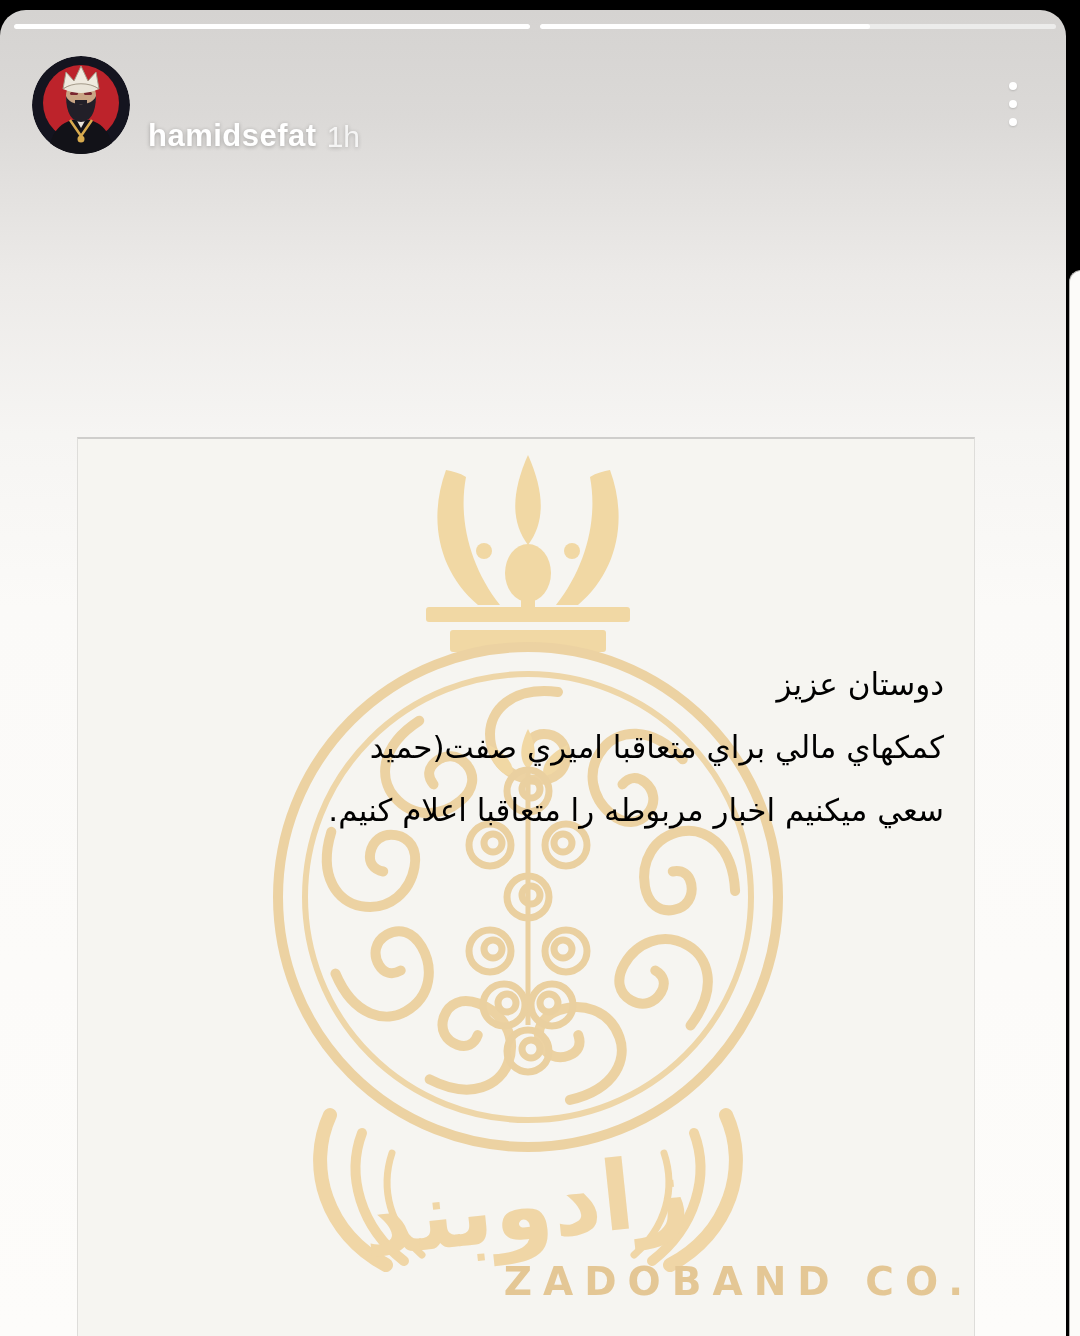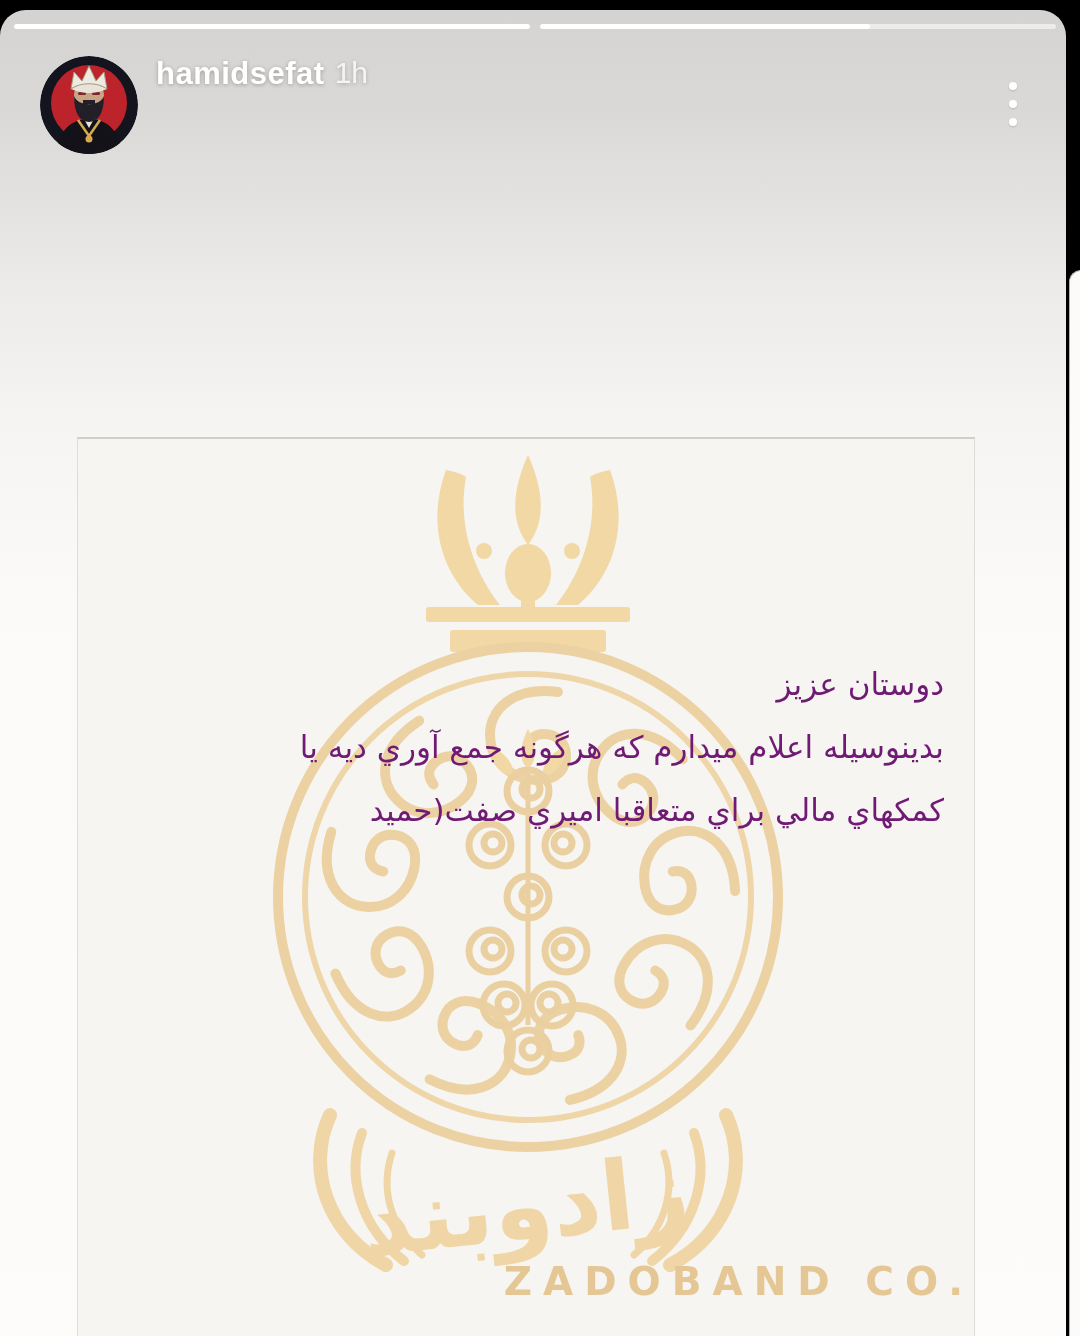--- a/index.html
+++ b/index.html
@@ -19,22 +19,22 @@
     position:absolute;left:14px;right:10px;top:14px;height:5px;
     display:flex;gap:10px;
   }
   .progress-seg{
     flex:1;height:5px;border-radius:3px;background:rgba(255,255,255,0.55);
     overflow:hidden;
   }
   .progress-fill{height:100%;background:#fff;border-radius:3px;}
   
   .header{
-    position:absolute;left:40px;top:46px;height:98px;right:120px;
-    display:flex;align-items:flex-start;
+    position:absolute;left:32px;top:46px;height:98px;right:120px;
+    display:flex;align-items:flex-end;
   }
   .avatar{width:98px;height:98px;border-radius:50%;flex:0 0 auto;overflow:hidden;}
   .username{
     margin-left:18px;font-size:31px;font-weight:bold;color:#fff;
     text-shadow:0 1px 4px rgba(0,0,0,0.28);letter-spacing:0.5px;
   }
   .time{
     margin-left:10px;font-size:30px;color:rgba(255,255,255,0.82);
     text-shadow:0 1px 4px rgba(0,0,0,0.22);
   }
@@ -51,21 +51,21 @@
     background:#f6f5f1;
     border-top:2px solid #cfcecc;
     border-left:1px solid #dedddA;border-right:1px solid #dedddA;
     box-sizing:border-box;
   }
   .watermark{position:absolute;left:0;top:0;}
   .letter-text{
     position:absolute;left:18px;right:30px;top:214px;
     direction:rtl;text-align:right;
     font-family:"DejaVu Sans",sans-serif;
-    font-size:31px;line-height:63px;color:#701a75;
+    font-size:31px;line-height:63px;color:#000000;
   }
   .letter-line{white-space:nowrap;}
   .brand{
     position:absolute;left:0;right:0;top:820px;text-align:right;
     font-family:"DejaVu Sans",sans-serif;font-weight:bold;
     font-size:39px;letter-spacing:11px;color:#e5c globals;
     color:#e4c795;
   }
   
   .next-card-edge{
@@ -187,22 +187,22 @@
           <path d="M308,826 C248,794 228,728 252,676" stroke-width="14"></path>
           <path d="M326,822 C282,788 268,736 284,694" stroke-width="10"></path>
           <path d="M344,816 C312,788 302,750 314,714" stroke-width="7"></path>
         </g>
       </g>
       <text x="450" y="800" text-anchor="middle" fill="#f0d6a6" transform="rotate(-6,450,790)" style="font-family:'DejaVu Sans',sans-serif;font-size:96px;font-weight:bold;">زادوبند</text>
     </svg>
 
     <div class="letter-text">
       <div class="letter-line">دوستان عزيز</div>
-      <div class="letter-line">بدينوسيله اعلام ميدارم كه هرگونه جمع آوري ديه يا</div>
       <div class="letter-line">كمكهاي مالي براي متعاقبا اميري صفت(حميد</div>
+      <div class="letter-line">سعي ميكنيم اخبار مربوطه را متعاقبا اعلام كنيم.</div>
     </div>
 
     <div class="brand">ZADOBAND CO.</div>
   </div>
 
 </div>
 
 <div class="next-card-edge"></div>
 
 </body></html>

